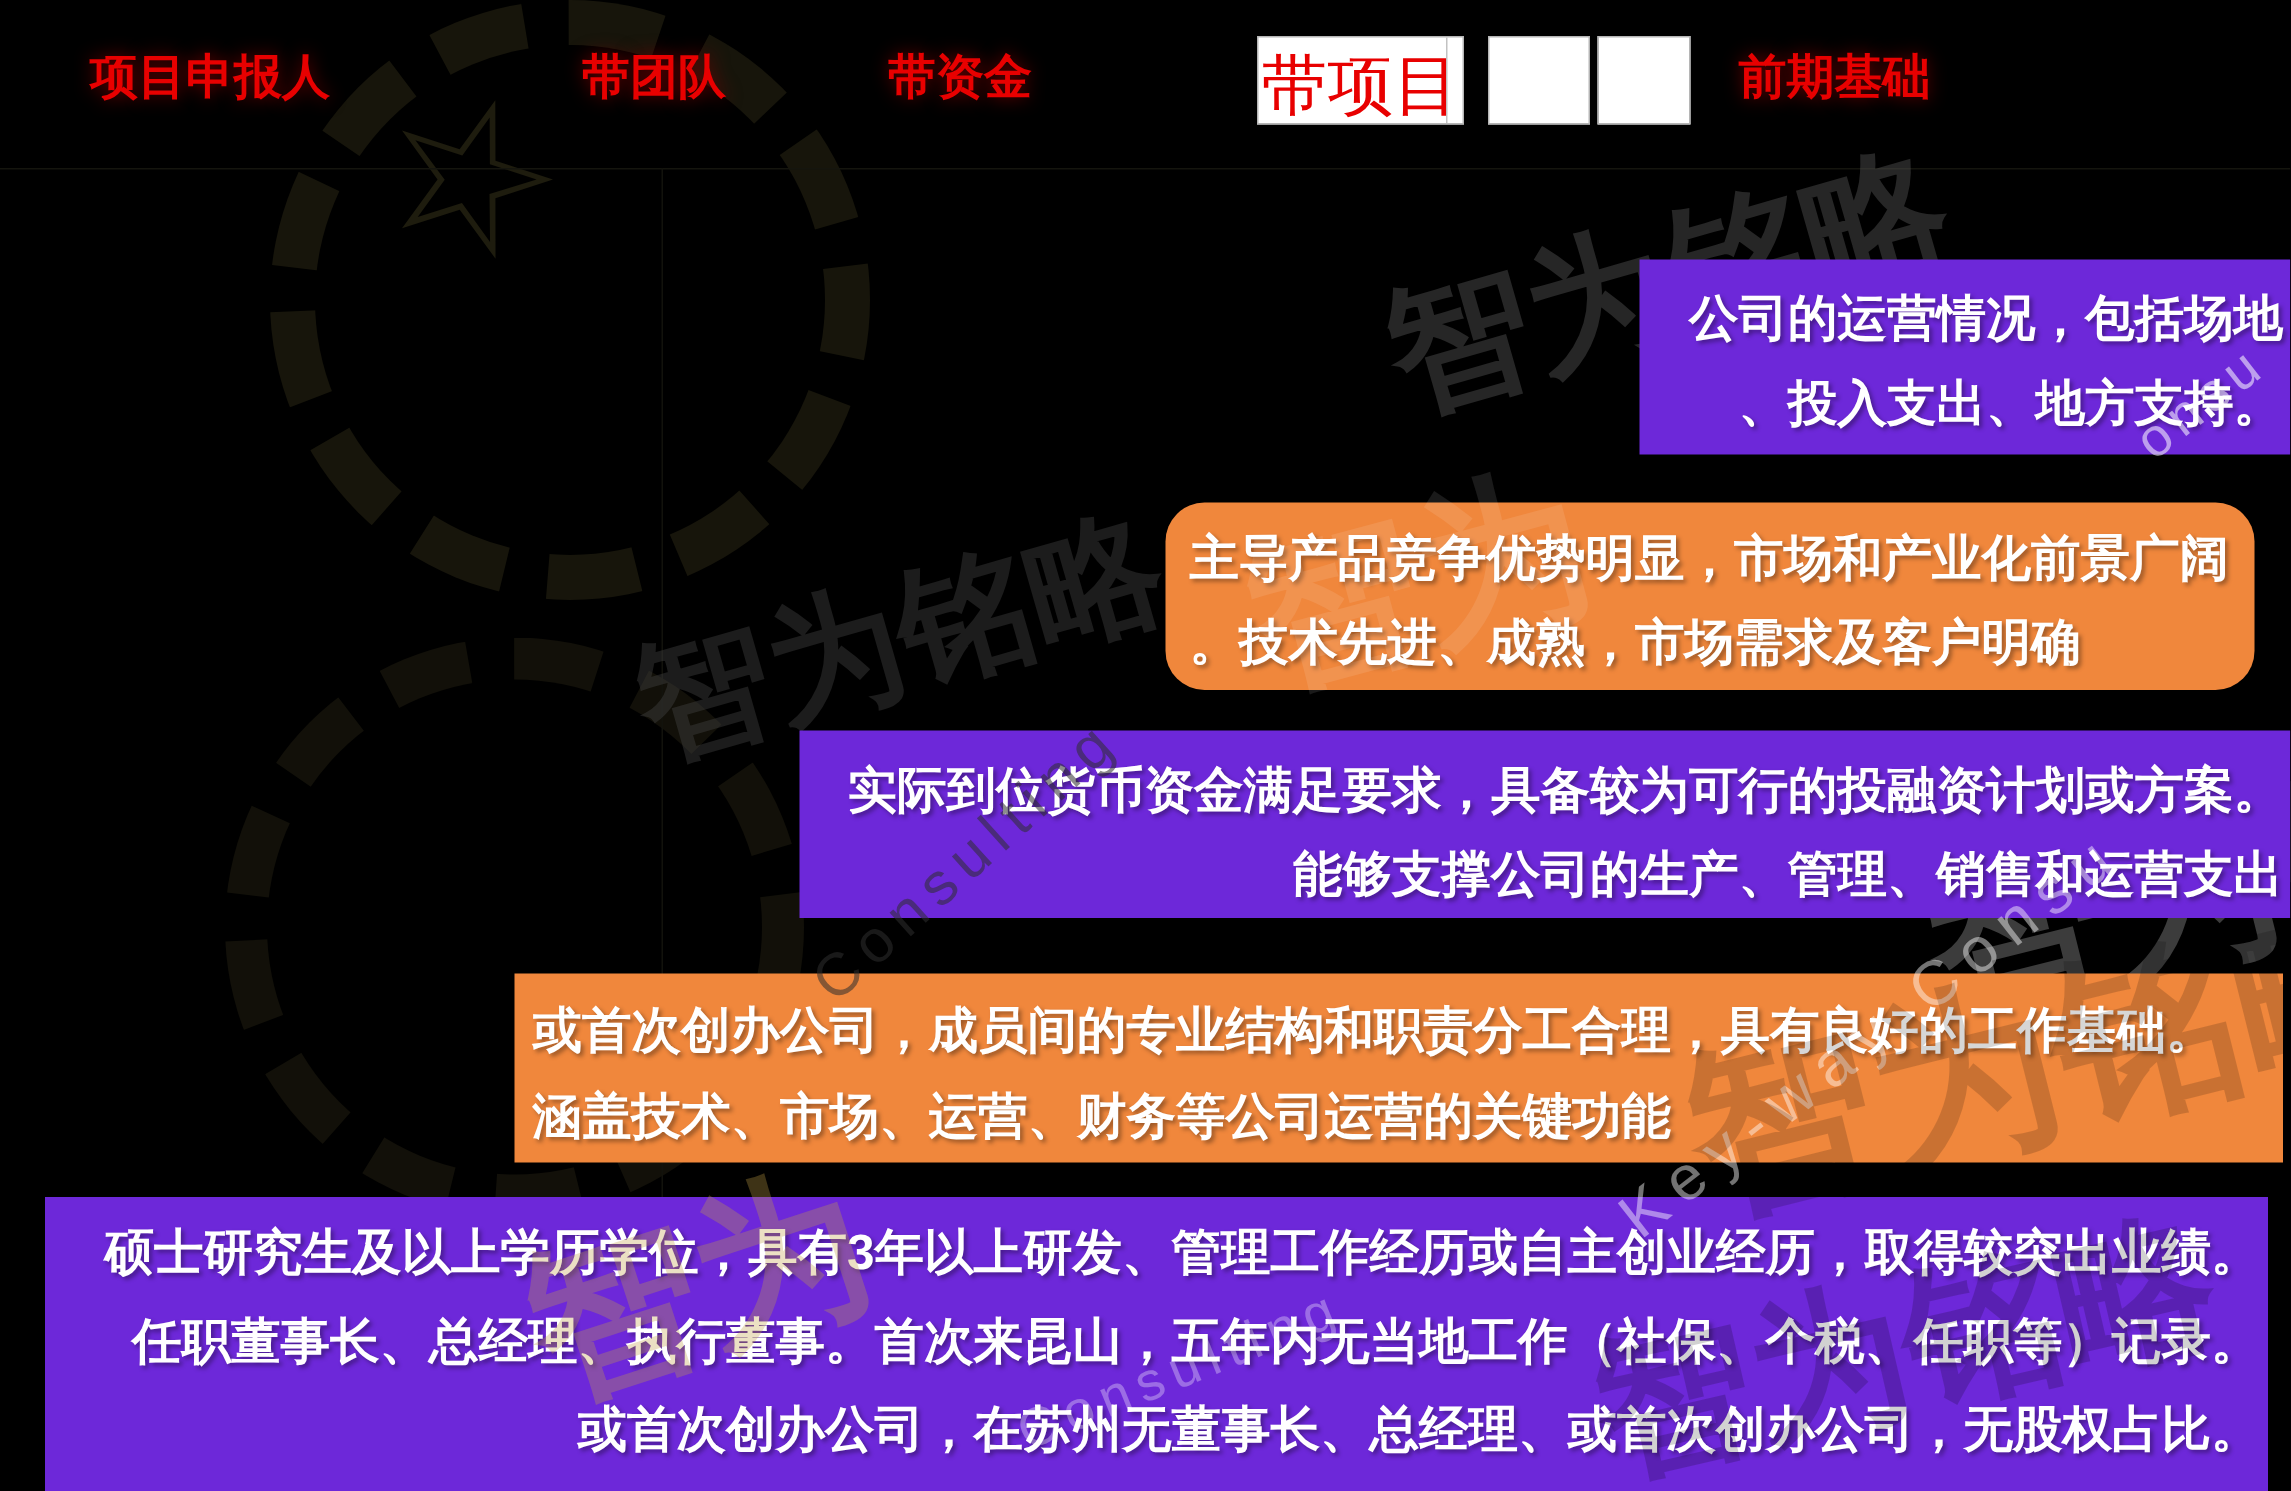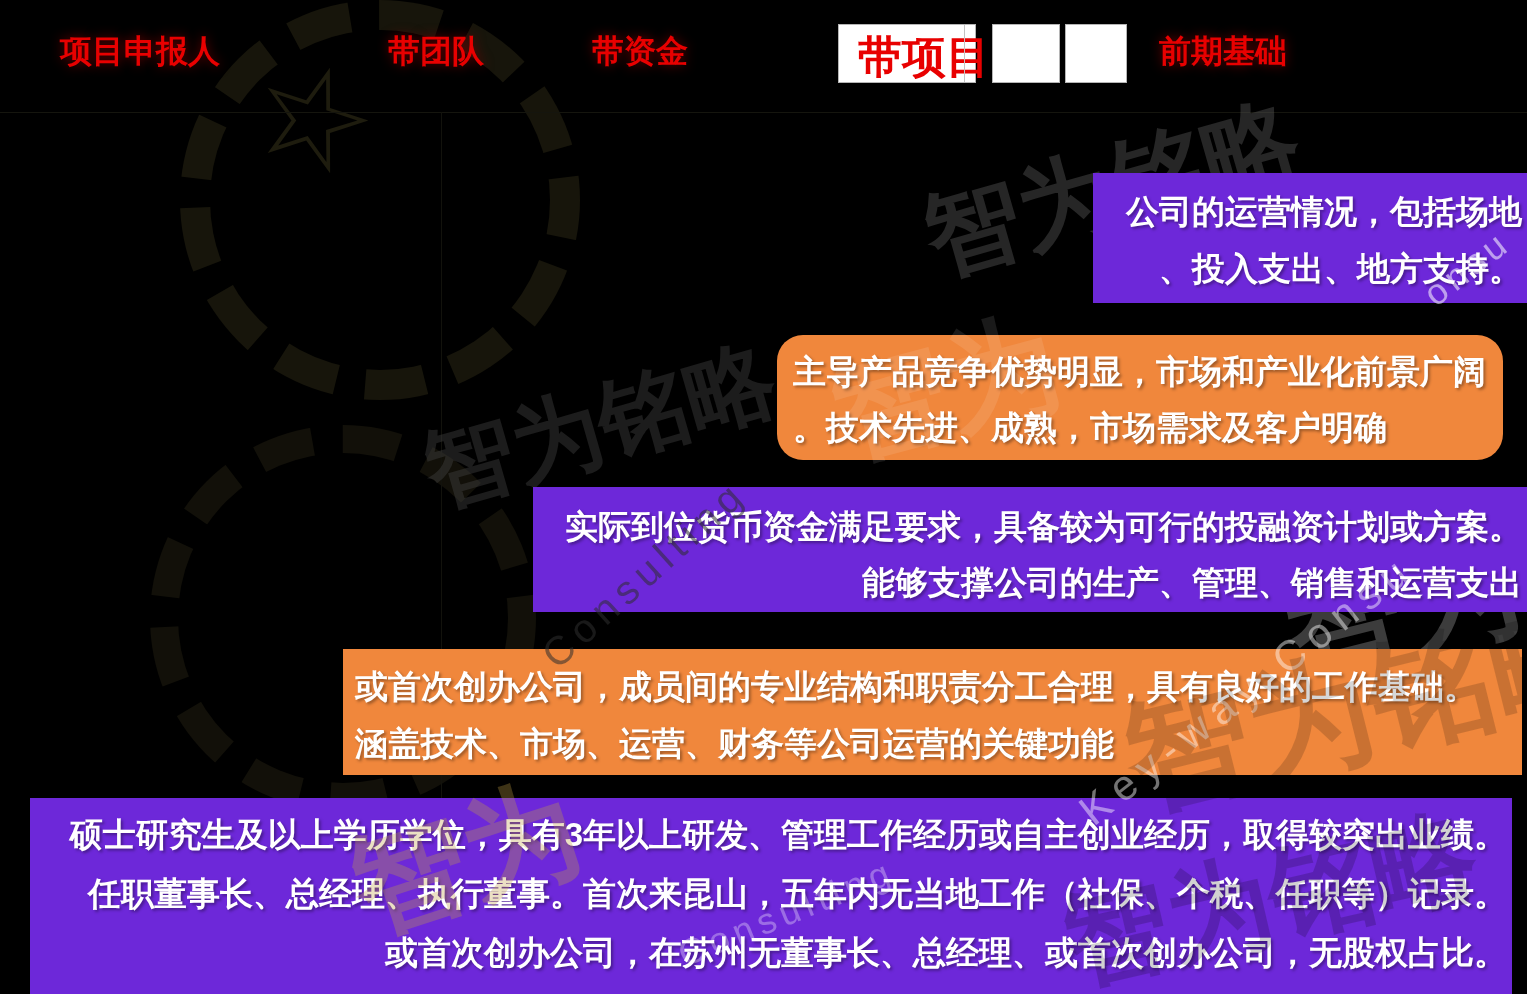--- a/index.html
+++ b/index.html
@@ -40,21 +40,21 @@
   .hdr{position:absolute;top:30px;font-size:32px;font-weight:700;color:#e80000;
        z-index:2;white-space:nowrap;text-shadow:0 0 12px rgba(130,0,0,0.85);}
   .hdr-applicant{left:60px;}
   .hdr-team{left:388px;text-align:center;}
   .hdr-capital{left:592px;}
   .hdr-basis{left:1129px;margin-left:30px;}
   .whitebox{position:absolute;top:24px;height:59px;background:#fff;z-index:2;
             border:1px solid #b5b5b5;box-sizing:border-box;}
   .wb-project{left:838px;width:138px;}
   .wb-project::after{content:"";position:absolute;right:10px;top:0;width:1px;height:100%;background:#c2c2c2;}
-  .wb-project .hdr-on-white{position:absolute;left:19px;top:3px;font-size:44px;font-weight:700;
+  .wb-project .hdr-on-white{position:absolute;left:2px;top:3px;font-size:44px;font-weight:400;
             color:#e80000;white-space:nowrap;}
   .wb-blank1{left:992px;width:68px;}
   .wb-blank2{left:1065px;width:62px;}
 
   
   .cbox{position:absolute;z-index:2;box-sizing:border-box;color:#fff;font-weight:700;
         font-size:33px;text-shadow:2px 2px 3px rgba(0,0,0,0.35);}
   .cbox .bline{display:block;}
   .gray{background:#6d28d9;text-align:right;}
   .orange{background:#f0873c;}

